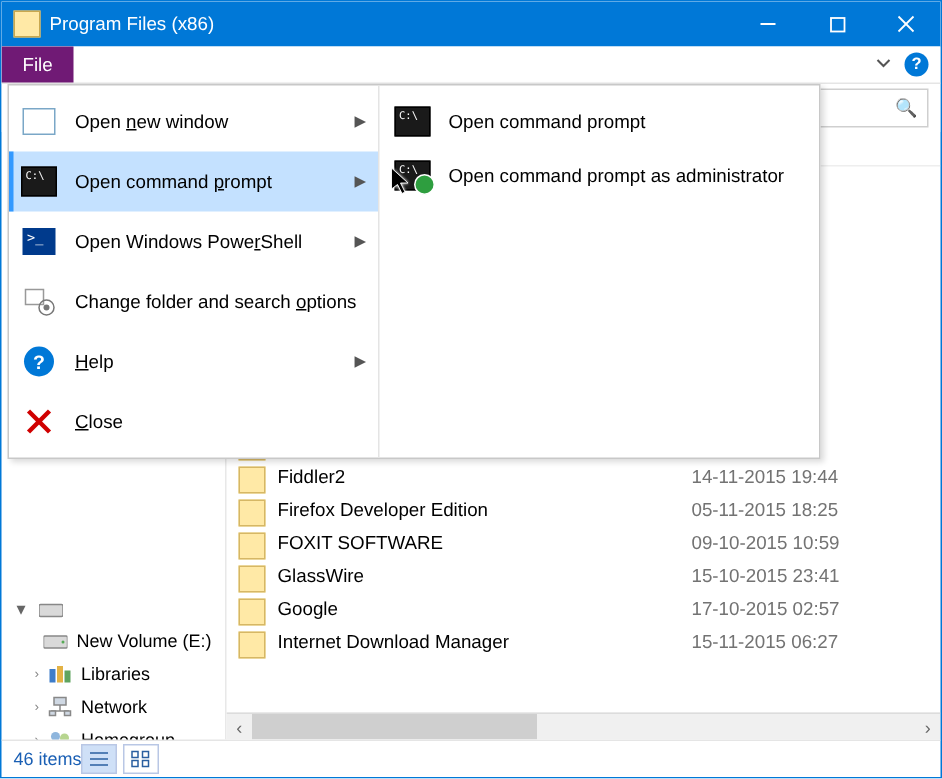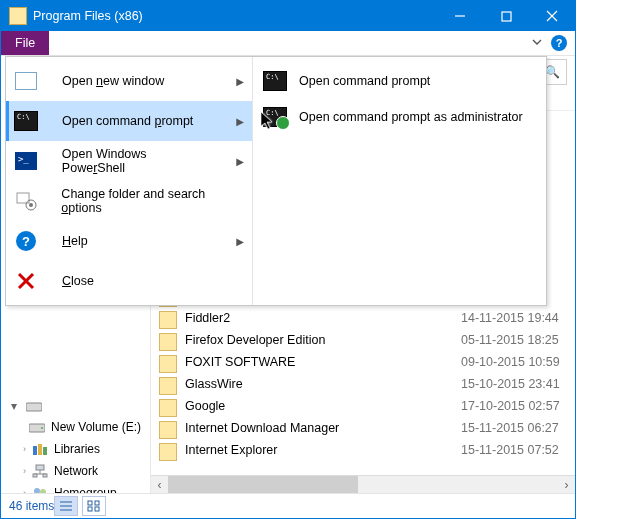--- a/index.html
+++ b/index.html
@@ -1,16 +1,16 @@
 <!DOCTYPE html>
 <html><head>
 <meta charset="utf-8">
 <style>
 html,body{margin:0;padding:0;font-family:"Segoe UI",Arial,sans-serif;font-size:12px;color:#000;background:#fff}
-.window{width:576px;height:519px;box-sizing:border-box;border:1px solid #0078d7;position:relative;display:flex;flex-direction:column;overflow:hidden;background:#fff}
+.window{width:628px;height:519px;box-sizing:border-box;border:1px solid #0078d7;position:relative;display:flex;flex-direction:column;overflow:hidden;background:#fff}
 .titlebar{height:30px;background:#0078d7;color:#fff;display:flex;align-items:center}
 .title-icon{width:16px;height:16px;margin:0 6px 0 8px;background:#ffe9a6;border:1px solid #c9a84f}
 .title-text{flex:1;font-size:12.5px}
 .title-btns{display:flex;height:100%}
 .title-btn{width:46px;display:flex;align-items:center;justify-content:center;color:#fff}
 .title-btn svg{stroke:#fff;fill:none}
 .menubar{height:24px;background:#fff;display:flex;align-items:stretch;border-bottom:1px solid #e5e5e5;position:relative}
 .file-tab{background:#701a75;color:#fff;padding:0 14px;display:flex;align-items:center;font-size:12.5px}
 .menubar-spacer{flex:1}
 .menubar-right{display:flex;align-items:center;gap:8px;padding-right:8px}
@@ -37,21 +37,21 @@
 .hscroll .arrow{width:17px;height:100%;display:flex;align-items:center;justify-content:center;color:#666}
 .status{height:24px;border-top:1px solid #e5e5e5;display:flex;align-items:center;padding:0 8px;font-size:12px;color:#1a5fb4;}
 .viewbtns{display:flex;gap:4px}
 .viewbtn{width:22px;height:18px;border:1px solid #b9c7e5;display:flex;align-items:center;justify-content:center}
 .viewbtn.active{background:#cfe0f7}
 .underline-hint{text-decoration:underline}
 
 
 .filemenu{position:absolute;left:4px;top:55px;width:540px;background:#fff;border:1px solid #c8c8c8;box-shadow:2px 2px 4px rgba(0,0,0,.15);display:flex;z-index:10}
 .fm-left{width:246px;border-right:1px solid #e4e4e4;padding:4px 0}
-.fm-item{display:flex;align-items:center;height:40px;padding:0 8px;gap:24px;position:relative}
+.fm-item{display:flex;align-items:center;height:40px;padding:0 8px;gap:12px;position:relative}
 .fm-item .arrow{margin-left:auto;color:#555;font-size:10px}
 .fm-label{font-size:12.5px;color:#000}
 .fm-item.active{background:#c4e1ff}
 .fm-item.active::before{content:"";position:absolute;left:0;top:0;bottom:0;width:3px;background:#3399ff}
 .fm-icon{width:24px;height:24px;display:flex;align-items:center;justify-content:center}
 .cmd-ico{width:22px;height:18px;background:#1a1a1a;border:1px solid #000;position:relative}
 .cmd-ico::after{content:"C:\\";color:#fff;font-size:7px;position:absolute;left:2px;top:1px;font-family:Consolas,monospace}
 .ps-ico{width:22px;height:18px;background:#003a8c;position:relative}
 .ps-ico::after{content:">_";color:#fff;font-size:9px;position:absolute;left:3px;top:2px;font-family:Consolas,monospace}
 .newwin-ico{width:20px;height:16px;border:1px solid #7aa7c7}
@@ -309,25 +309,20 @@
           <div class="row">
       <div class="fico"></div>
       <div class="rname">Google</div>
       <div class="rdate">17-10-2015 02:57</div>
     </div>
           <div class="row">
       <div class="fico"></div>
       <div class="rname">Internet Download Manager</div>
       <div class="rdate">15-11-2015 06:27</div>
     </div>
-          <div class="row">
-      <div class="fico"></div>
-      <div class="rname">Internet Explorer</div>
-      <div class="rdate">15-11-2015 07:52</div>
-    </div>
         </div>
       <div class="hscroll">
         <div class="arrow">‹</div>
         <div class="track">
             <div class="thumb"></div>
           </div>
         <div class="arrow">›</div>
       </div>
     </div>
   </div>

